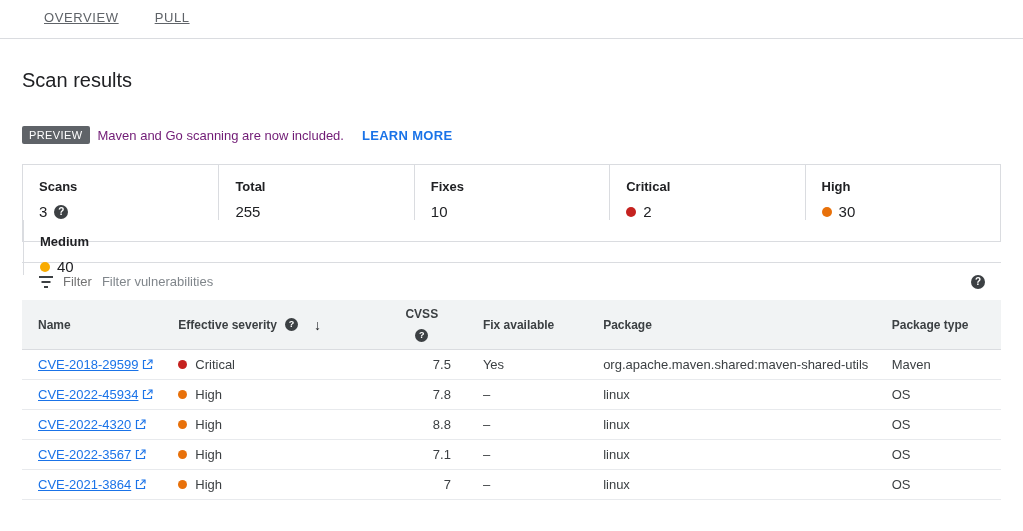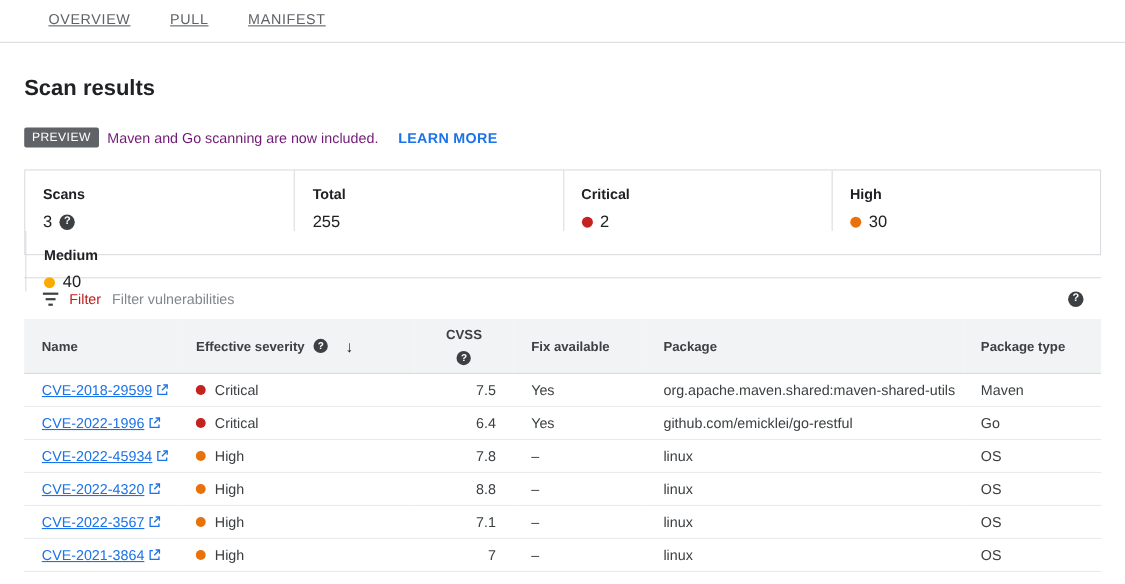--- a/index.html
+++ b/index.html
@@ -30,27 +30,27 @@
     border-bottom: 3px solid transparent;
     text-decoration: underline;
   }
   .tab.active { color: #1967d2; border-bottom-color: #1967d2; }
 
   
   .content { padding: 0 22px; }
   .page-title {
     margin-top: 30px;
     font-size: 20px;
-    font-weight: 700;
+    font-weight: 400;
     color: #202124;
   }
   .preview-row {
     display: flex;
     align-items: center;
-    margin-top: 24px;
+    margin-top: 34px;
     gap: 8px;
   }
   .preview-badge {
     background: #5f6368;
     color: #fff;
     font-size: 11px;
     letter-spacing: 0.4px;
     padding: 3px 7px;
     border-radius: 2px;
   }
@@ -64,21 +64,21 @@
     text-decoration: none;
     cursor: pointer;
   }
   .description { margin-top: 25px; font-size: 13px; color: #202124; }
 
   
   .stats-card {
     margin-top: 20px;
     border: 1px solid #dadce0;
     display: grid;
-    grid-template-columns: repeat(4, 1fr);
+    grid-template-columns: repeat(5, 1fr);
     height: 78px;
   }
   .stat { padding: 14px 16px 0; }
   .stat + .stat { border-left: 1px solid #dadce0; }
   .stat-label { font-size: 13px; font-weight: 600; color: #202124; }
   .stat-value-row {
     margin-top: 9px;
     display: flex;
     align-items: center;
     gap: 7px;
@@ -109,21 +109,21 @@
   
   .filter-section { margin-top: 20px; border-top: 1px solid #dadce0; }
   .filter-row {
     display: flex;
     align-items: center;
     height: 37px;
     padding: 0 16px;
     gap: 10px;
   }
   .filter-button { display: flex; align-items: center; gap: 9px; cursor: pointer; }
-  .filter-label { font-size: 13px; font-weight: 500; color: #b91c1c; }
+  .filter-label { font-size: 13px; font-weight: 500; color: #737373; }
   .filter-input {
     flex: 1;
     border: none;
     outline: none;
     font-size: 13px;
     font-family: "Liberation Sans", sans-serif;
     color: #202124;
     background: transparent;
   }
   .filter-input::placeholder { color: #80868b; }
@@ -167,21 +167,20 @@
     gap: 4px;
   }
   .ext-icon { flex: 0 0 auto; }
 </style>
 </head>
 <body>
 
 <div class="tabbar">
   <div class="tab">OVERVIEW</div>
   <div class="tab">PULL</div>
-  <div class="tab">MANIFEST</div>
 </div>
 
 <div class="content">
 
   <h1 class="page-title">Scan results</h1>
 
   <div class="preview-row">
     <span class="preview-badge">PREVIEW</span>
     <span class="preview-msg">Maven and Go scanning are now included.</span>
     <a class="learn-more">LEARN MORE</a>
@@ -193,20 +192,26 @@
       <div class="stat-label">Scans</div>
       <div class="stat-value-row">
         <span class="stat-value">3</span>
         <span class="help-icon">?</span>
       </div>
     </div>
     <div class="stat">
       <div class="stat-label">Total</div>
       <div class="stat-value-row">
         <span class="stat-value">255</span>
+      </div>
+    </div>
+    <div class="stat">
+      <div class="stat-label">Fixes</div>
+      <div class="stat-value-row">
+        <span class="stat-value">10</span>
       </div>
     </div>
     <div class="stat">
       <div class="stat-label">Critical</div>
       <div class="stat-value-row">
         <span class="dot" style="background-color: rgb(197, 34, 31);"></span>
         <span class="stat-value">2</span>
       </div>
     </div>
     <div class="stat">
@@ -304,42 +309,20 @@
             </div>
           </td>
           <td class="num">7.5</td>
           <td>Yes</td>
           <td>org.apache.maven.shared:maven-shared-utils</td>
           <td>Maven</td>
         </tr>
         <tr>
           <td>
             <a class="cve-link">
-              <span>CVE-2022-1996</span>
-              <svg class="ext-icon" width="11" height="11" viewBox="0 0 11 11" fill="none">
-                <path d="M4 1.5H1.5v8h8V7" stroke="#1a73e8" stroke-width="1.2"></path>
-                <path d="M6.5 1h3.5v3.5" stroke="#1a73e8" stroke-width="1.2"></path>
-                <path d="M9.8 1.2L5.2 5.8" stroke="#1a73e8" stroke-width="1.2"></path>
-              </svg>
-            </a>
-          </td>
-          <td>
-            <div class="sev-cell">
-              <span class="dot" style="background-color: rgb(197, 34, 31);"></span>
-              <span>Critical</span>
-            </div>
-          </td>
-          <td class="num">6.4</td>
-          <td>Yes</td>
-          <td>github.com/emicklei/go-restful</td>
-          <td>Go</td>
-        </tr>
-        <tr>
-          <td>
-            <a class="cve-link">
               <span>CVE-2022-45934</span>
               <svg class="ext-icon" width="11" height="11" viewBox="0 0 11 11" fill="none">
                 <path d="M4 1.5H1.5v8h8V7" stroke="#1a73e8" stroke-width="1.2"></path>
                 <path d="M6.5 1h3.5v3.5" stroke="#1a73e8" stroke-width="1.2"></path>
                 <path d="M9.8 1.2L5.2 5.8" stroke="#1a73e8" stroke-width="1.2"></path>
               </svg>
             </a>
           </td>
           <td>
             <div class="sev-cell">

